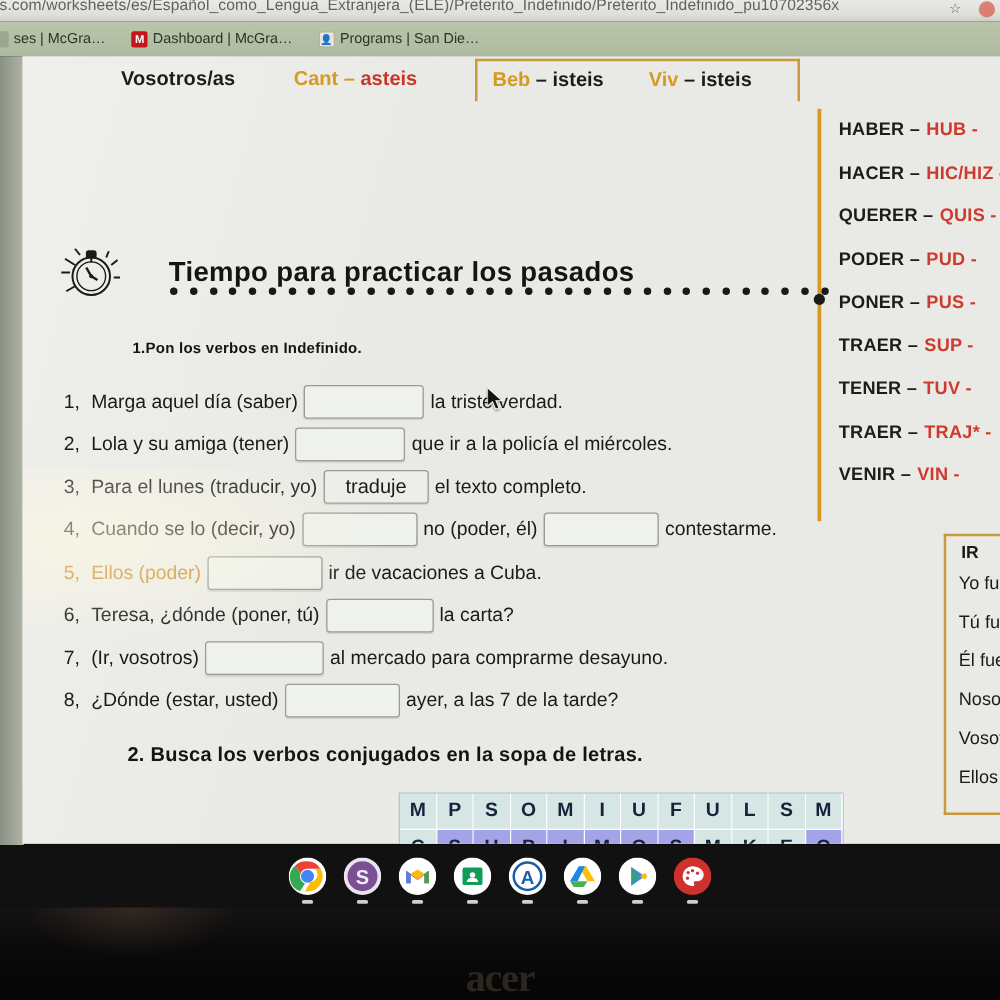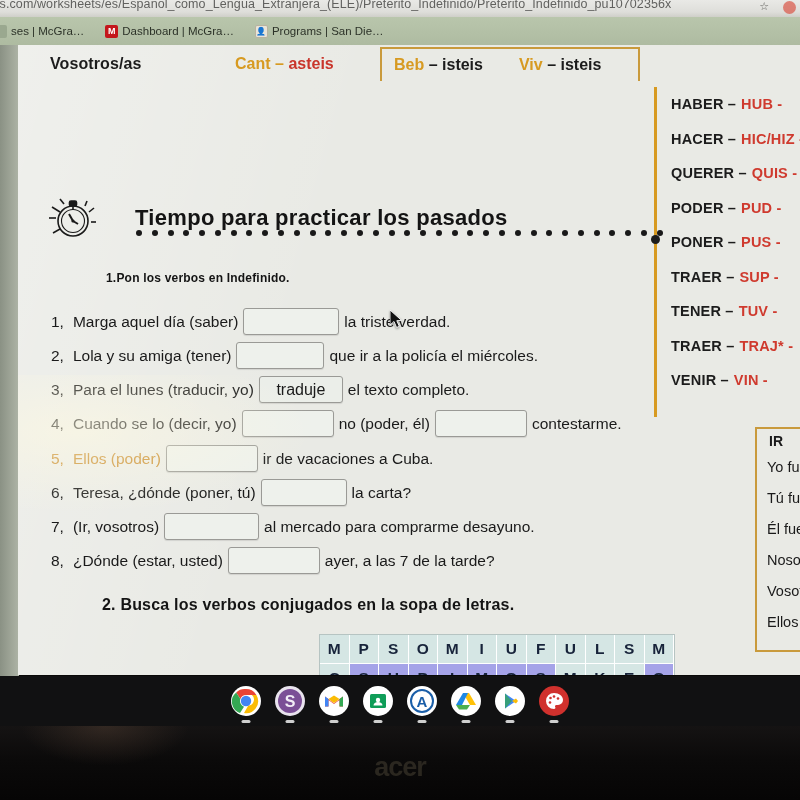--- a/index.html
+++ b/index.html
@@ -81,21 +81,21 @@
   }
 
   
   .conj-table {
     position: absolute; left: 32px; top: 2px; width: 600px;
   }
   .conj-row {
     display: flex; align-items: center; height: 34px;
     font-size: 16px; font-weight: bold;
   }
-  .conj-pron { width: 185px; color: #1c1c1c; letter-spacing: .1px; }
+  .conj-pron { width: 185px; color: #1c1c1c; letter-spacing: .1px; text-align: center; }
   .conj-cant { width: 145px; }
   .conj-stem { color: #d79a21; }
   .conj-end  { color: #c9352b; }
   .conj-box {
     width: 260px; height: 34px;
     border-left: 2px solid #c99a3c; border-right: 2px solid #c99a3c;
     display: flex; align-items: center; padding-left: 12px; gap: 22px;
   }
   .conj-box.first { border-top: 2px solid #c99a3c; gap: 36px; }
   .conj-box.last  { border-bottom: 2px solid #c99a3c; }
@@ -219,24 +219,24 @@
     position: absolute; bottom: -7px; left: 50%; transform: translateX(-50%);
     width: 9px; height: 3px; border-radius: 2px; background: #cfcfcf;
   }
 
   
   .bezel {
     position: absolute; left: 0; top: 726px; width: 800px; height: 74px;
     background: linear-gradient(180deg,#151313 0%,#0b0a0a 45%,#060505 100%);
   }
   .acer-logo {
-    position: absolute; left: 50%; top: 26px; transform: translateX(-50%);
-    font-size: 27px; font-weight: bold; letter-spacing: -1px;
+    position: absolute; left: 50%; top: 38px; transform: translateX(-50%);
+    font-size: 32px; font-weight: bold; letter-spacing: -1px;
     color: #2e2a22; opacity: .92;
-    font-family: Liberation Sans, sans-serif;
+    font-family: Liberation Serif, serif;
   }
   .bezel-smudge {
     position: absolute; left: 20px; top: 0px; width: 170px; height: 40px;
     background: radial-gradient(ellipse at 50% 0%, rgba(120,90,70,.30), rgba(0,0,0,0) 70%);
   }
 
   .page-edge-left {
     position: absolute; left: 0; top: 45px; width: 19px; height: 631px;
     background: linear-gradient(90deg,#8a9184 0%,#aeb4a6 100%);
   }

